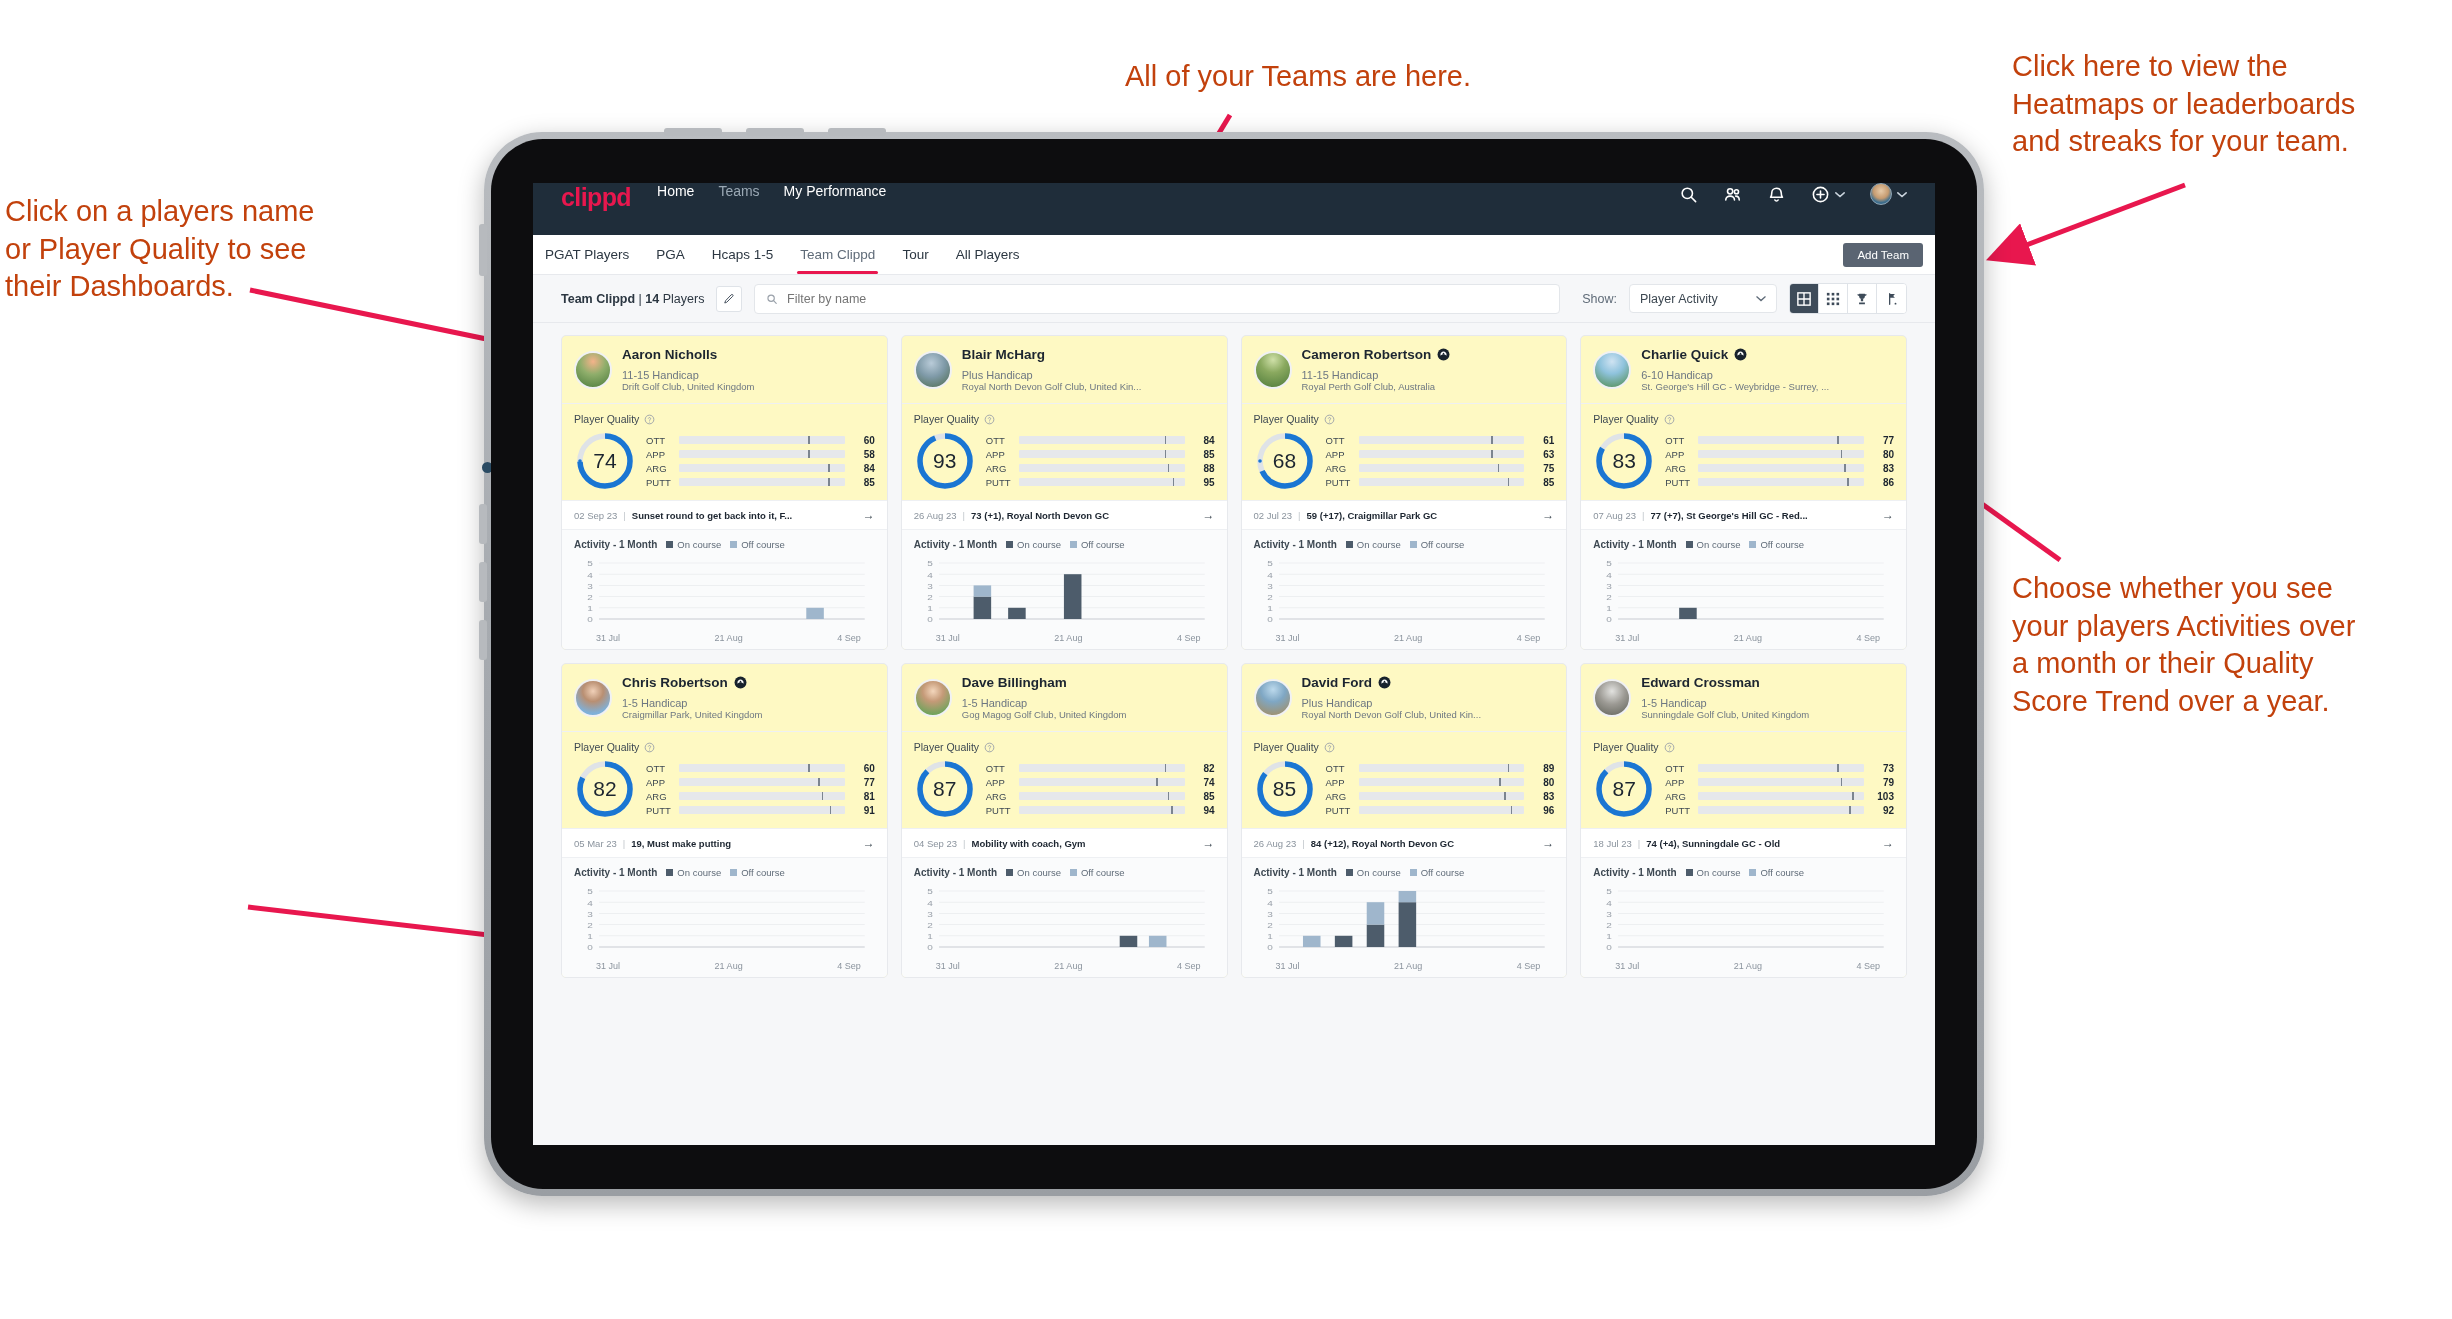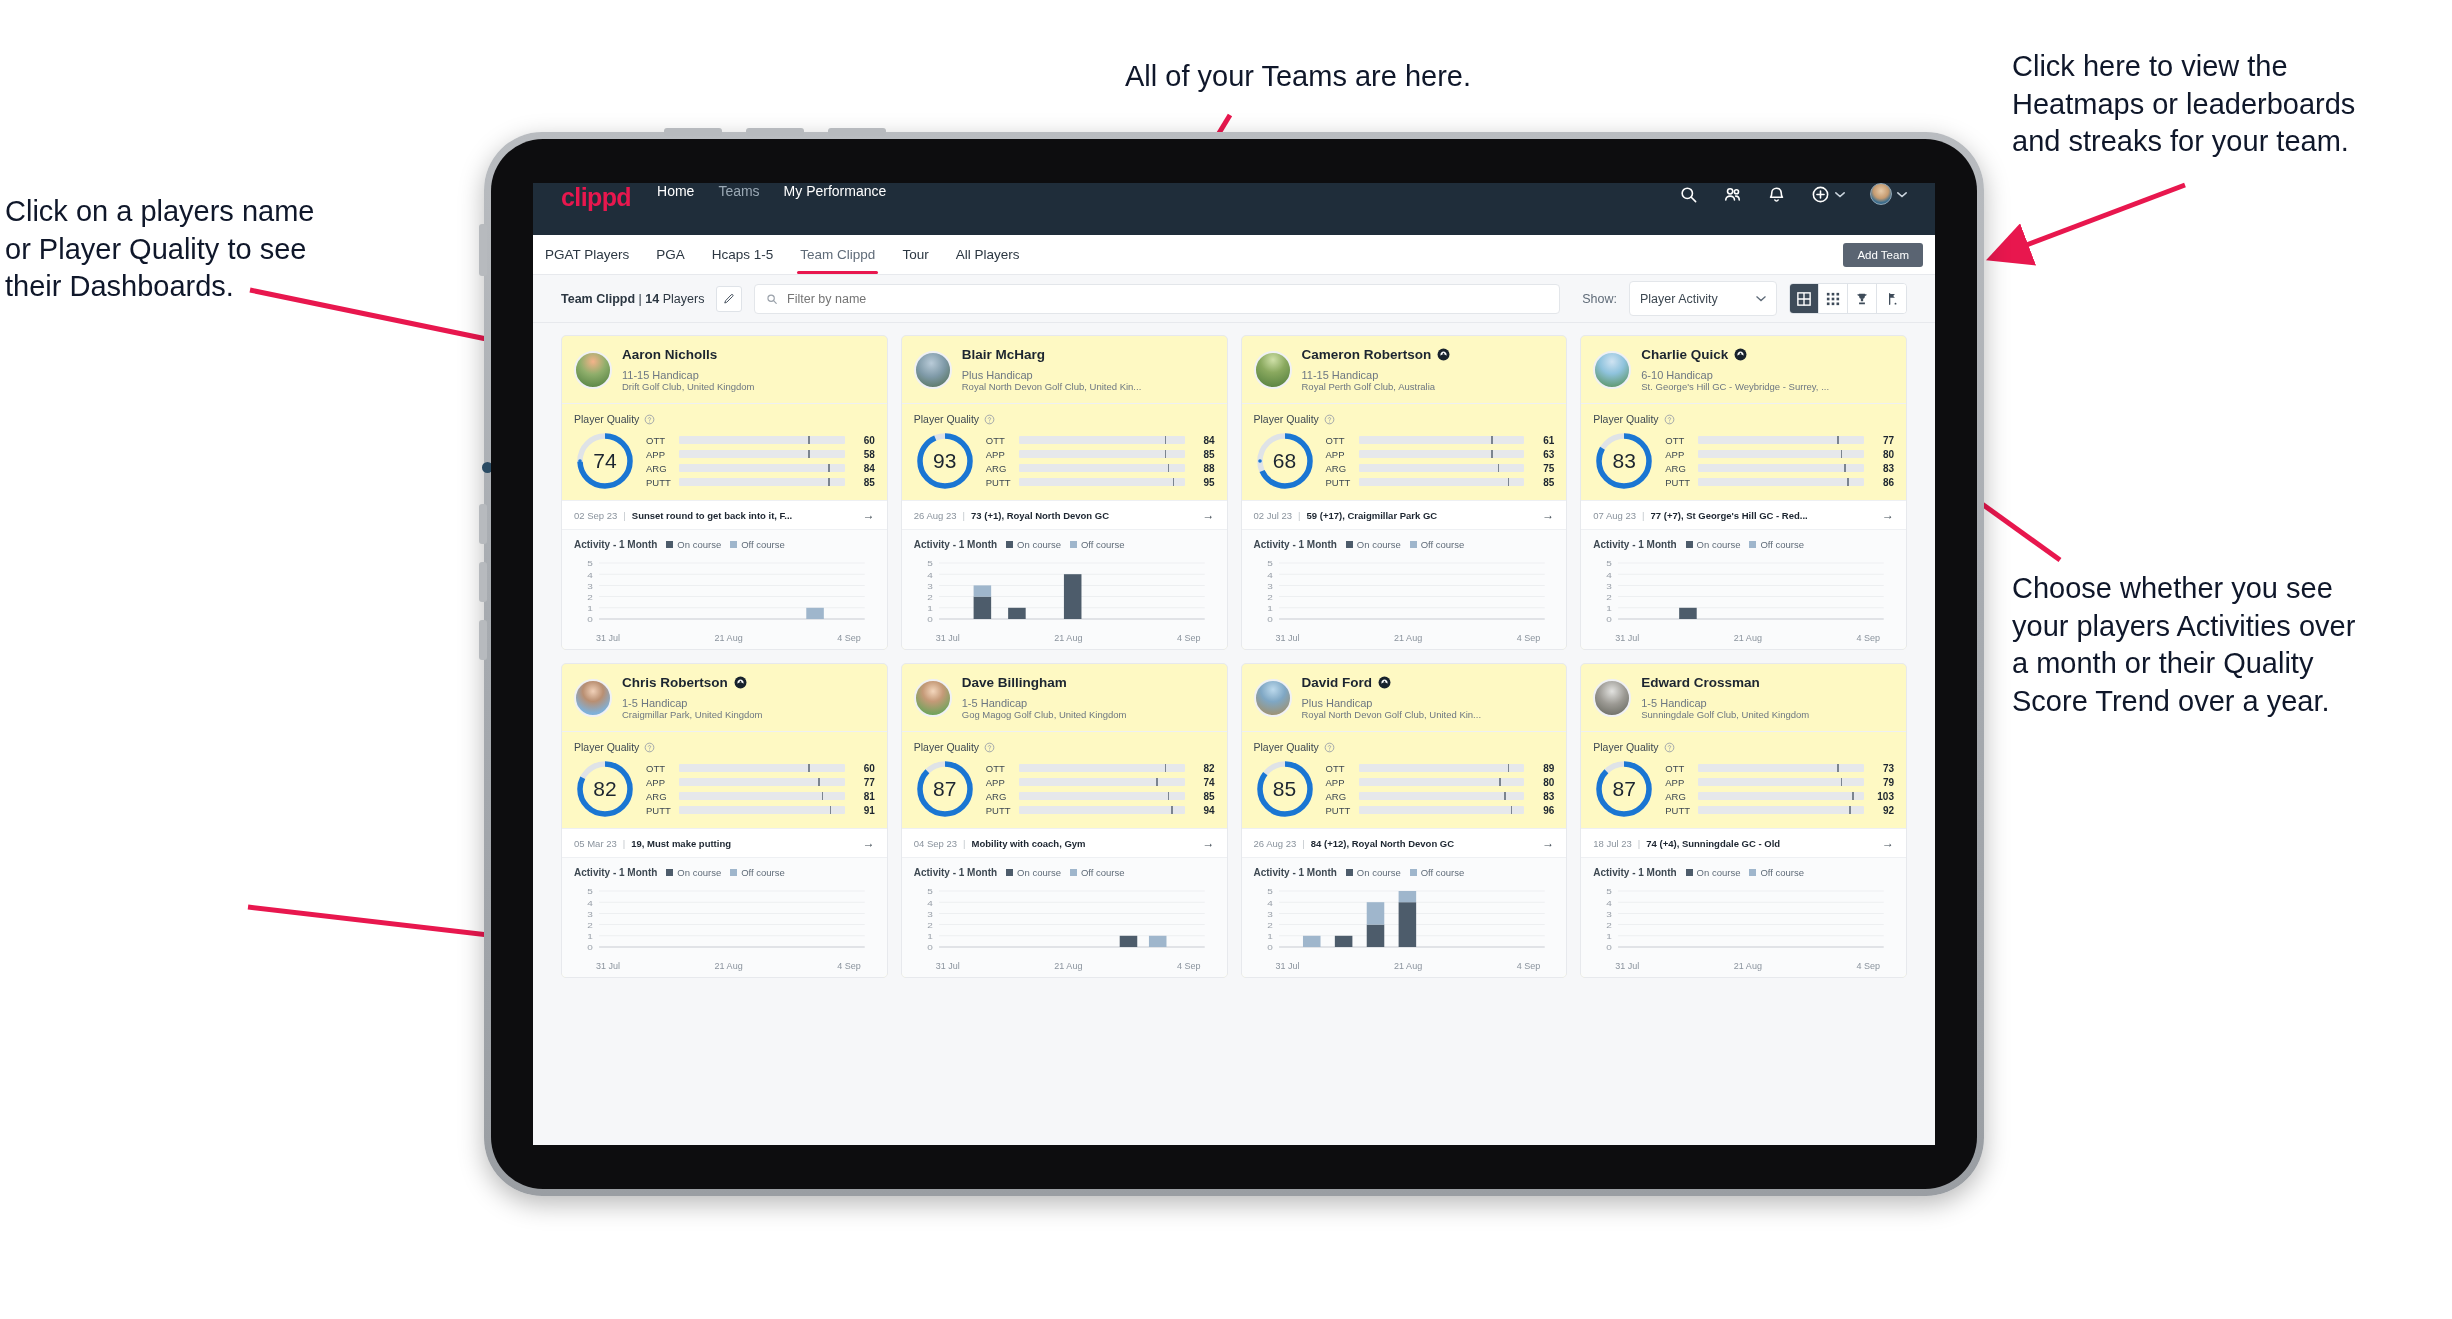--- a/index.html
+++ b/index.html
@@ -7,21 +7,21 @@
     width: 2452px; height: 1319px;
     background: #ffffff;
     font-family: "Liberation Sans", sans-serif;
     overflow: hidden;
   }
   #stage { position: relative; width: 2452px; height: 1319px; background:#fff; }
 
   
   .annot {
     position: absolute;
-    color: #0f172a;
+    color: #c2410c;
     font-size: 29px;
     line-height: 1.30;
     font-family: "Liberation Sans", sans-serif;
     white-space: pre-line;
   }
   .arrow-svg { position: absolute; left:0; top:0; width:2452px; height:1319px; pointer-events:none; }
 
   
   #tablet {
     position: absolute; left: 484px; top: 132px;
@@ -114,21 +114,21 @@
   .searchbox {
     flex:1; height:30px; background:#fff; border:1px solid #e3e6ea; border-radius:4px;
     display:flex; align-items:center; padding:0 11px; gap:9px; max-width:1000px;
   }
   .searchbox input {
     border:none; outline:none; font-size:12.5px; color:#9aa1aa; width:100%;
     font-family:"Liberation Sans", sans-serif; background:transparent;
   }
   .showlabel { font-size:12.5px; color:#5f6b78; margin-left:10px; white-space:nowrap; }
   .select {
-    height:35px; min-width:148px; background:#fff; border:1px solid #e3e6ea; border-radius:4px;
+    height:29px; min-width:148px; background:#fff; border:1px solid #e3e6ea; border-radius:4px;
     display:flex; align-items:center; padding:0 10px; font-size:12.5px; color:#3d4852; gap:8px;
   }
   .select .sel-val { flex:1; }
   .viewtoggle { display:flex; border:1px solid #dfe3e8; border-radius:4px; overflow:hidden; background:#fff; }
   .vbtn {
     width:29px;height:29px;display:flex;align-items:center;justify-content:center;
     border-right:1px solid #dfe3e8; background:#fff;
   }
   .vbtn:last-child{border-right:none;}
   .vbtn.active { background:#3e4b59; }

